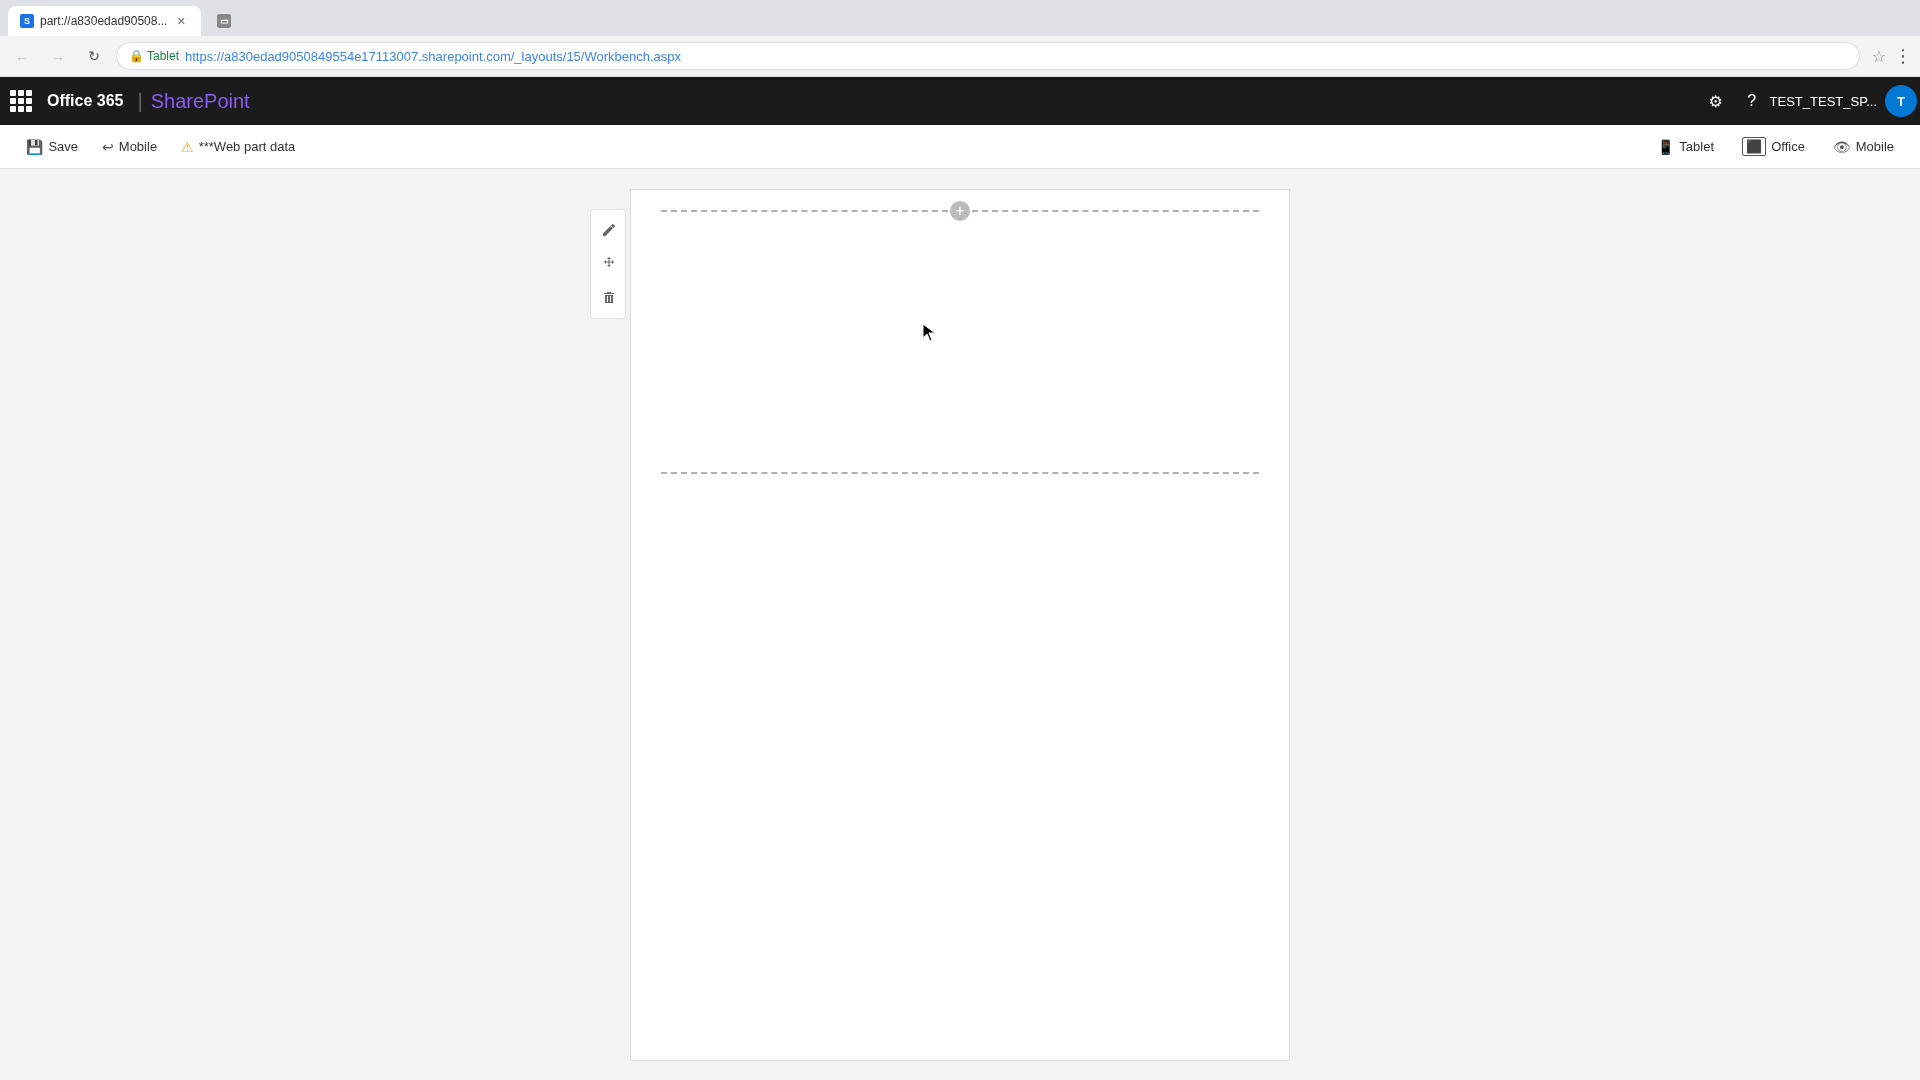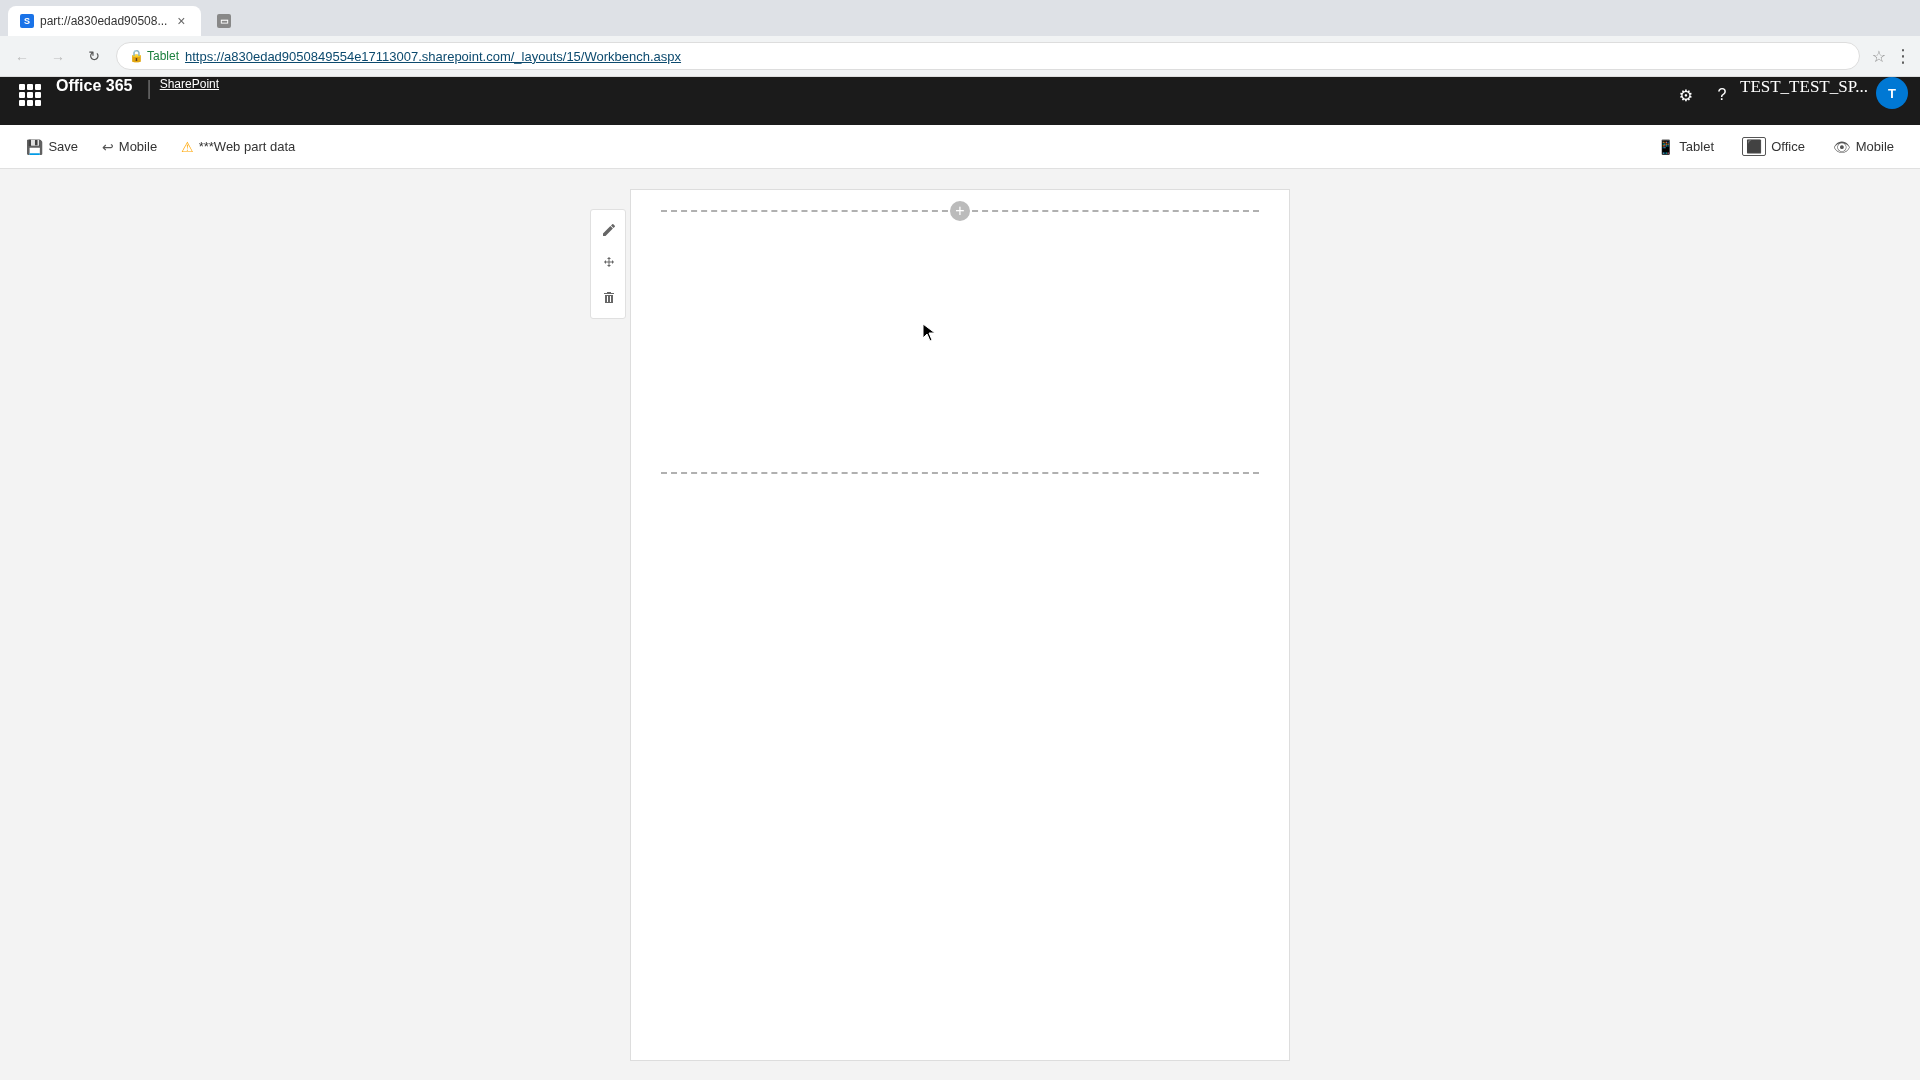--- a/index.html
+++ b/index.html
@@ -14,35 +14,35 @@
     .tab .tab-close { color: #666; font-size: 14px; cursor: pointer; width: 16px; height: 16px; display: flex; align-items: center; justify-content: center; border-radius: 50%; }
     .tab-inactive { background: #dee1e6; margin-left: 4px; }
     .tab-inactive .tab-favicon { background: #888; }
 
     .address-bar-row { display: flex; align-items: center; height: 40px; padding: 4px 8px; gap: 8px; background: #f1f3f4; }
     .nav-btn { width: 28px; height: 28px; border-radius: 50%; background: none; border: none; cursor: pointer; display: flex; align-items: center; justify-content: center; color: #555; font-size: 14px; }
     .nav-btn.disabled { color: #bbb; cursor: default; }
     .refresh-btn { font-size: 14px; }
     .address-bar { flex: 1; height: 28px; border: none; border-radius: 14px; background: white; padding: 0 12px; font-size: 13px; color: #333; display: flex; align-items: center; gap: 6px; border: 1px solid #ddd; }
     .secure-badge { color: #1a7f3c; font-size: 12px; display: flex; align-items: center; gap: 3px; }
-    .url-text { color: #0c4a6e; font-size: 13px; text-decoration: underline; }
+    .url-text { color: #3b82f6; font-size: 13px; }
     .star-btn { color: #888; font-size: 16px; margin-left: 4px; }
     .more-btn { color: #555; font-size: 18px; }
 
     
-    .app-header { background: #1b1b1b; color: white; height: 48px; display: flex; align-items: flex-start; padding: 0 12px; gap: 0; }
+    .app-header { background: #1b1b1b; color: white; height: 48px; display: flex; align-items: center; padding: 0 3px; gap: 0; }
     .waffle-icon { width: 36px; height: 36px; display: flex; align-items: center; justify-content: center; cursor: pointer; margin-right: 8px; }
     .waffle-grid { display: grid; grid-template-columns: repeat(3,6px); grid-template-rows: repeat(3,6px); gap: 2px; }
     .waffle-dot { width: 6px; height: 6px; background: white; border-radius: 1px; }
     .app-name { font-size: 16px; font-weight: 600; color: white; margin-right: 6px; }
     .app-divider { color: #666; margin: 0 8px; font-size: 20px; font-weight: 300; }
-    .app-subname { font-size: 12px; color: #ffffff; font-weight: 400; text-decoration: underline; }
+    .app-subname { font-size: 20px; color: #8b5cf6; font-weight: 400; }
     .header-spacer { flex: 1; }
     .header-icon-btn { width: 36px; height: 36px; display: flex; align-items: center; justify-content: center; cursor: pointer; color: white; font-size: 16px; }
-    .header-user { font-size: 17px; color: white; margin-right: 8px; font-family: Liberation Serif, serif; }
+    .header-user { font-size: 13px; color: white; margin-right: 8px; }
     .avatar { width: 32px; height: 32px; border-radius: 50%; background: #0078d4; display: flex; align-items: center; justify-content: center; color: white; font-size: 13px; font-weight: bold; cursor: pointer; }
 
     
     .toolbar { background: white; border-bottom: 1px solid #e0e0e0; height: 44px; display: flex; align-items: center; padding: 0 16px; gap: 4px; }
     .toolbar-btn { display: flex; align-items: center; gap: 5px; padding: 5px 10px; border-radius: 3px; border: none; background: none; cursor: pointer; font-size: 13px; color: #333; }
     .toolbar-btn .btn-icon { font-size: 14px; color: #555; }
     .warning-icon { color: #ffa500; font-size: 14px; }
     .toolbar-spacer { flex: 1; }
     .toolbar-right { display: flex; align-items: center; gap: 8px; }
     .view-btn { display: flex; align-items: center; gap: 5px; padding: 5px 10px; border-radius: 3px; border: none; background: none; cursor: pointer; font-size: 13px; color: #333; }

